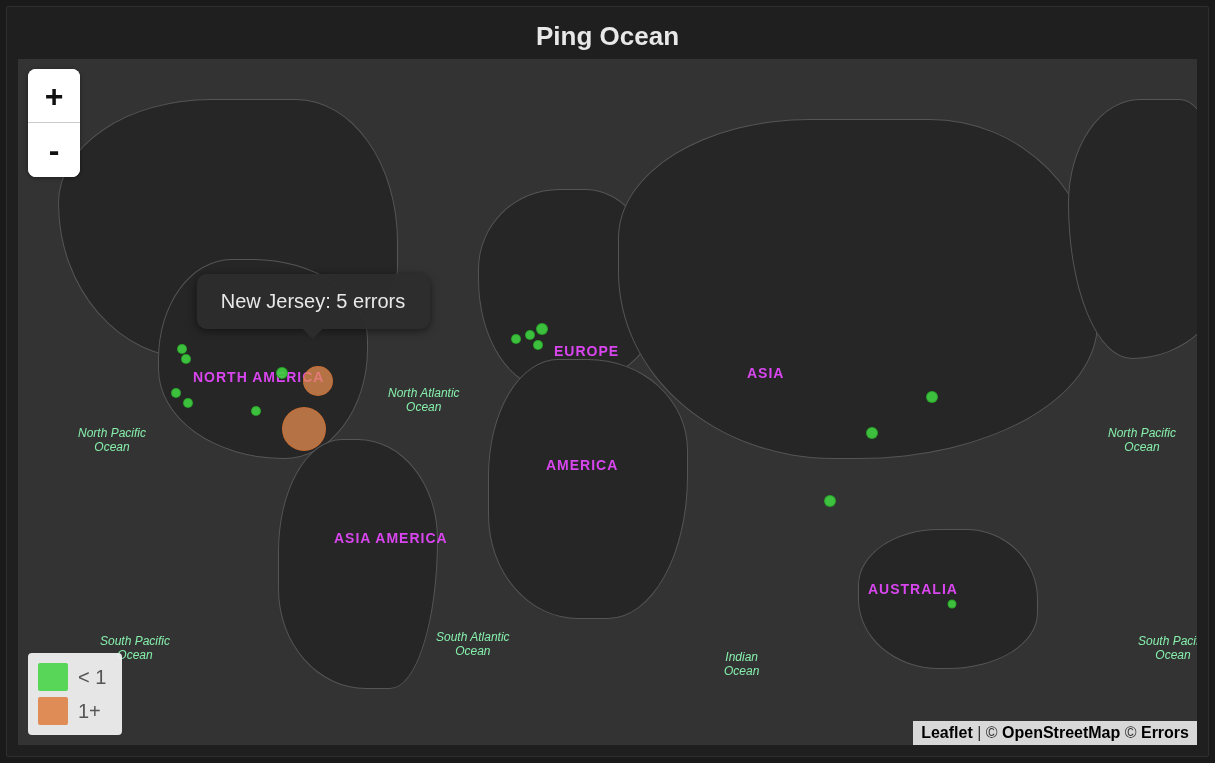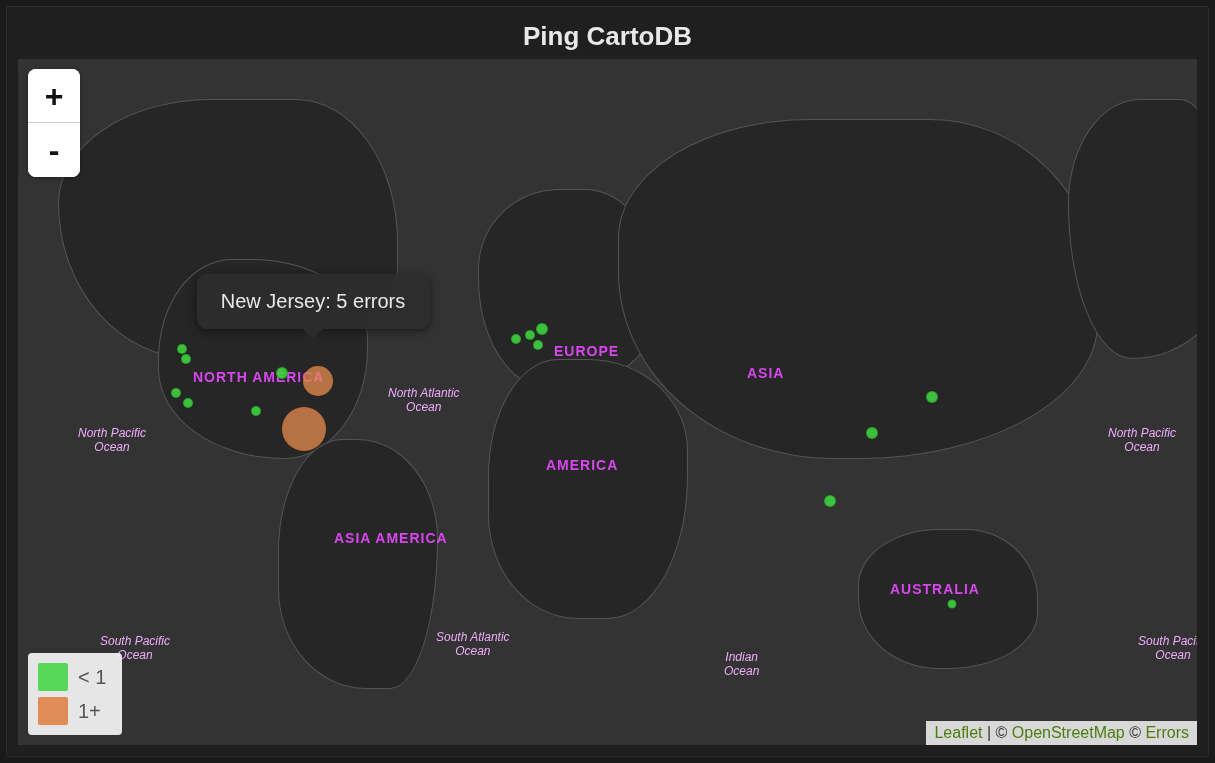--- a/index.html
+++ b/index.html
@@ -18,21 +18,21 @@
   }
   .land {
     position: absolute; background: #262626; border: 1px solid #555;
     border-radius: 40% 50% 45% 55% / 50% 40% 55% 45%;
   }
   .continent-label {
     position: absolute; color: #d946ef; font-size: 14px; letter-spacing: 1px;
     font-weight: 700; white-space: nowrap;
   }
   .ocean-label {
-    position: absolute; color: #f0abfc; font-size: 12px; font-style: italic;
+    position: absolute; color: #86efac; font-size: 12px; font-style: italic;
     text-align: center; white-space: nowrap; line-height: 1.15;
   }
   .zoom {
     position: absolute; left: 10px; top: 10px; width: 52px;
     background: #fff; border-radius: 8px; overflow: hidden;
     box-shadow: 0 1px 4px rgba(0,0,0,.4);
   }
   .zoom button {
     display: block; width: 100%; height: 54px; border: none; background: #fff;
     color: #111; font-size: 32px; font-weight: 700; cursor: pointer; line-height: 1;
@@ -62,46 +62,46 @@
   .legend-row { display: flex; align-items: center; gap: 10px; }
   .legend-row + .legend-row { margin-top: 6px; }
   .swatch { width: 30px; height: 28px; border-radius: 2px; }
   .swatch.green { background: #58d658; }
   .swatch.orange { background: #e08c56; }
   .legend-label { color: #555; font-size: 20px; }
   .attribution {
     position: absolute; right: 0; bottom: 0; background: rgba(230,230,230,.92);
     color: #333; font-size: 16px; padding: 3px 8px;
   }
-  .attribution a { color: #4d7c0f; text-decoration: none; cursor: pointer; }
+  .attribution a { color: #000000; text-decoration: none; cursor: pointer; font-weight: bold; }
 </style>
 </head>
 <body>
 
 <div class="panel">
-  <div class="title">Ping CartoDB</div>
+  <div class="title">Ping Ocean</div>
 
   <div class="map">
 
     <div class="land" style="left:40px;  top:40px;  width:340px; height:260px; border-radius:45% 30% 60% 40%/40% 55% 35% 60%;"></div>
     <div class="land" style="left:140px; top:200px; width:210px; height:200px; border-radius:35% 55% 40% 60%/50% 40% 55% 45%;"></div>
     <div class="land" style="left:260px; top:380px; width:160px; height:250px; border-radius:40% 50% 30% 55%/45% 40% 60% 40%;"></div>
     <div class="land" style="left:460px; top:130px; width:180px; height:200px; border-radius:45% 40% 55% 40%/40% 50% 40% 55%;"></div>
     <div class="land" style="left:470px; top:300px; width:200px; height:260px; border-radius:35% 50% 40% 45%/45% 35% 55% 40%;"></div>
     <div class="land" style="left:600px; top:60px;  width:480px; height:340px; border-radius:40% 35% 50% 45%/35% 50% 40% 55%;"></div>
     <div class="land" style="left:840px; top:470px; width:180px; height:140px; border-radius:45% 40% 50% 45%/40% 50% 40% 50%;"></div>
     <div class="land" style="left:1050px;top:40px;  width:160px; height:260px; border-radius:45% 30% 60% 40%/40% 55% 35% 60%;"></div>
 
     <div id="continents">
         <div class="continent-label" style="left: 175px; top: 310px;">NORTH AMERICA</div>
         <div class="continent-label" style="left: 536px; top: 284px;">EUROPE</div>
         <div class="continent-label" style="left: 729px; top: 298px; margin-top: 8px;">ASIA</div>
         <div class="continent-label" style="left: 528px; top: 398px;">AMERICA</div>
         <div class="continent-label" style="left: 316px; top: 471px;">ASIA AMERICA</div>
-        <div class="continent-label" style="left: 872px; top: 522px; text-align: center;">AUSTRALIA</div>
+        <div class="continent-label" style="left: 850px; top: 522px; text-align: center;">AUSTRALIA</div>
       </div>
 
     <div id="oceans">
         <div class="ocean-label" style="left: 370px; top: 328px;">North Atlantic<br>Ocean</div>
         <div class="ocean-label" style="left: 60px; top: 368px;">North Pacific<br>Ocean</div>
         <div class="ocean-label" style="left: 1090px; top: 368px;">North Pacific<br>Ocean</div>
         <div class="ocean-label" style="left: 82px; top: 576px;">South Pacific<br>Ocean</div>
         <div class="ocean-label" style="left: 1120px; top: 576px;">South Pacific<br>Ocean</div>
         <div class="ocean-label" style="left: 418px; top: 572px; font-style: italic;">South Atlantic<br>Ocean</div>
         <div class="ocean-label" style="left: 706px; top: 592px;">Indian<br>Ocean</div>

